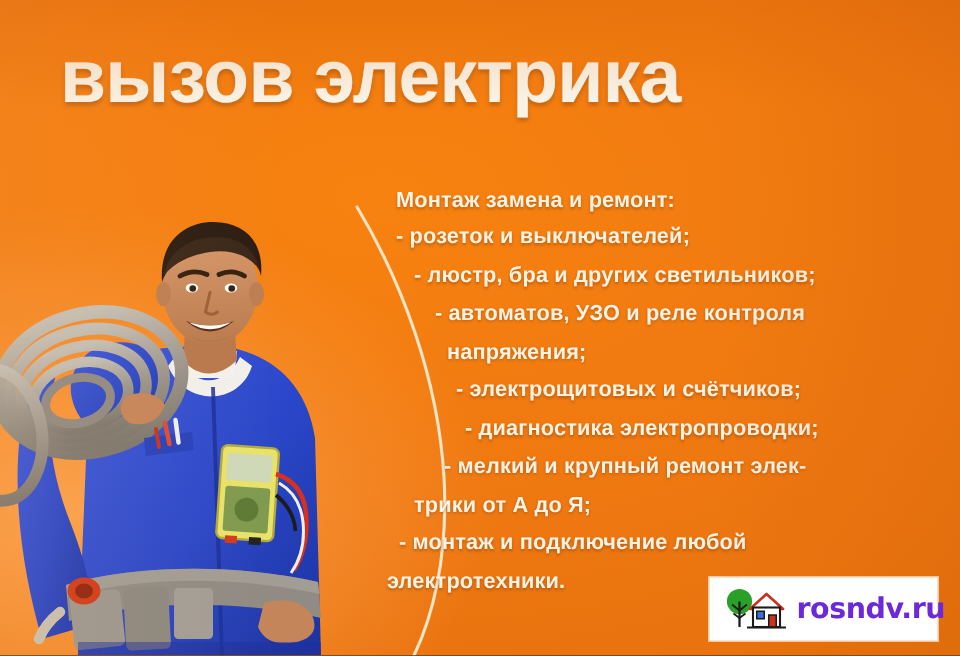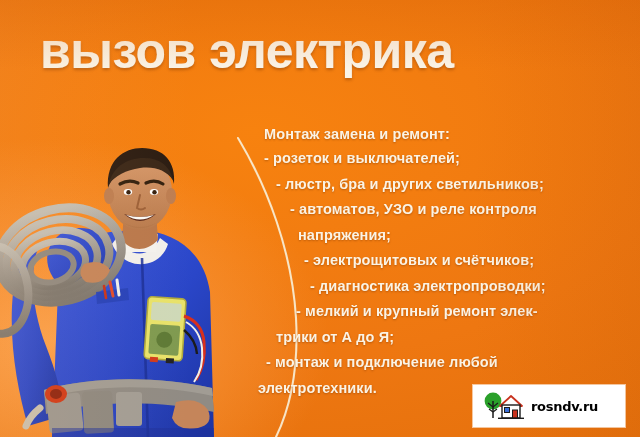--- a/index.html
+++ b/index.html
@@ -114,23 +114,23 @@
     background: #ffffff;
     display: flex;
     align-items: center;
     gap: 7px;
     padding-left: 9px;
     box-sizing: border-box;
     box-shadow: 0 0 0 1px rgba(255,255,255,.6);
   }
   .wm-logo { flex: 0 0 auto; line-height: 0; }
   .wm-text {
-    font-size: 13px;
-    font-weight: 700;
-    color: #000000;
+    font-size: 19px;
+    font-weight: 700;
+    color: #6d28d9;
     letter-spacing: -.3px;
     font-family: "DejaVu Sans", sans-serif;
   }
 </style>
 </head>
 <body>
 
 <div id="poster">
 
   <div class="bg-base"></div>

